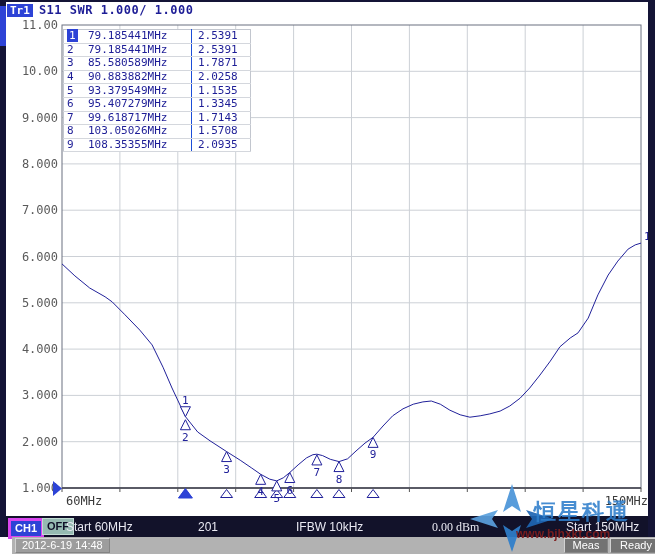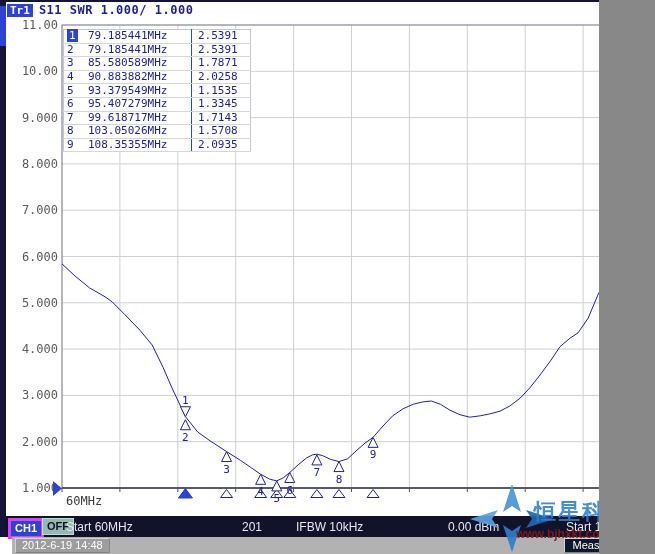--- a/index.html
+++ b/index.html
@@ -1,16 +1,16 @@
 <!DOCTYPE html>
 <html><head>
 <meta charset="utf-8">
 <style>
   html,body{margin:0;padding:0;background:#888;}
-  #screen{position:relative;width:599px;height:554px;background:#fff;overflow:hidden;
+  #screen{position:relative;width:655px;height:554px;background:#fff;overflow:hidden;
           font-family:"DejaVu Sans Mono",monospace;}
   
   .edge-top{position:absolute;left:0;top:0;width:655px;height:2px;background:#141436;z-index:6;}
   .edge-left{position:absolute;left:0;top:0;width:6px;height:537px;background:#141436;z-index:6;}
   .edge-left-accent{position:absolute;left:0;top:6px;width:6px;height:40px;background:#2d43d6;z-index:7;}
   .edge-right{position:absolute;left:648px;top:0;width:7px;height:537px;background:#141436;z-index:6;}
   
   .titlebar{position:absolute;left:7px;top:3px;z-index:5;display:flex;align-items:center;gap:6px;}
   .trace-badge{background:#2d43d6;color:#fff;font-size:11px;font-weight:bold;padding:0 3px;line-height:13px;}
   .title-text{color:#1d1d96;font-size:12px;font-weight:bold;white-space:pre;letter-spacing:0.5px;}
@@ -22,31 +22,31 @@
                 font-size:11px;color:#1d1d96;border:1px solid #c2c6ce;}
   #marker-table td{height:12.6px;line-height:12px;padding:0;border-bottom:1px solid #d4d7dd;white-space:nowrap;}
   #marker-table td.num{width:15px;padding-left:3px;}
   #marker-table td.freq{width:103px;padding-left:6px;}
   #marker-table td.val{width:52px;padding-left:6px;border-left:1px solid #1d4ed8;}
   #marker-table .badge{background:#2d43d6;color:#fff;padding:0 2px;}
   
   .statusbar{position:absolute;left:0;top:516px;width:655px;height:21px;background:#12122a;z-index:3;
              font-family:"Liberation Sans",sans-serif;font-size:12px;color:#e9e9f2;}
   .sb{position:absolute;top:4px;white-space:nowrap;}
-  .sb-start{left:66px;}.sb-points{left:198px;margin-left:44px;}.sb-ifbw{left:296px;}.sb-power{left:448px;}.sb-stop{left:566px;}
+  .sb-start{left:66px;}.sb-points{left:198px;}.sb-ifbw{left:296px;}.sb-power{left:432px;font-family:Liberation Serif, serif;}.sb-stop{left:566px;}
   .ch-badge{position:absolute;left:8px;top:2px;line-height:13px;padding:1px 4px;background:#2d43d6;color:#fff;
             font-size:11px;font-weight:bold;border:3px solid #d946ef;}
   .off-badge{position:absolute;left:42px;top:2px;line-height:13px;padding:1px 4px;background:#96bab2;color:#101028;
              font-size:11px;font-weight:bold;border:1px solid #c2dcd4;}
   
   .taskbar{position:absolute;left:0;top:537px;width:655px;height:17px;background:#b2b2b2;z-index:3;
            font-family:"Liberation Sans",sans-serif;font-size:11px;color:#fff;margin-left:12px;}
   .datetime-box{position:absolute;left:3px;top:1px;height:13px;line-height:13px;padding:0 6px;background:#9d9d9d;
                 border:1px solid #d2d2d2;border-right-color:#848484;border-bottom-color:#848484;white-space:nowrap;}
-  .tb-btn{position:absolute;top:1px;height:13px;line-height:13px;text-align:center;background:#0f172a;
+  .tb-btn{position:absolute;top:1px;height:13px;line-height:13px;text-align:center;background:#737373;
           border:1px solid #d2d2d2;border-right-color:#848484;border-bottom-color:#848484;}
   .meas-btn{left:552px;width:42px;}.ready-btn{left:598px;width:50px;}
   
   .watermark{position:absolute;left:0;top:0;width:655px;height:554px;z-index:10;pointer-events:none;}
   .wm-star{position:absolute;left:462px;top:482px;opacity:0.92;}
   .wm-cn{position:absolute;left:534px;top:497px;font-family:"DejaVu Sans",sans-serif;font-size:22px;font-weight:bold;
          color:#2e7ecb;opacity:0.88;letter-spacing:2px;white-space:nowrap;}
   .wm-url{position:absolute;left:516px;top:527px;font-family:"Liberation Sans",sans-serif;font-size:12px;
           font-weight:bold;color:#7f1d1d;opacity:0.92;white-space:nowrap;}
 </style>

